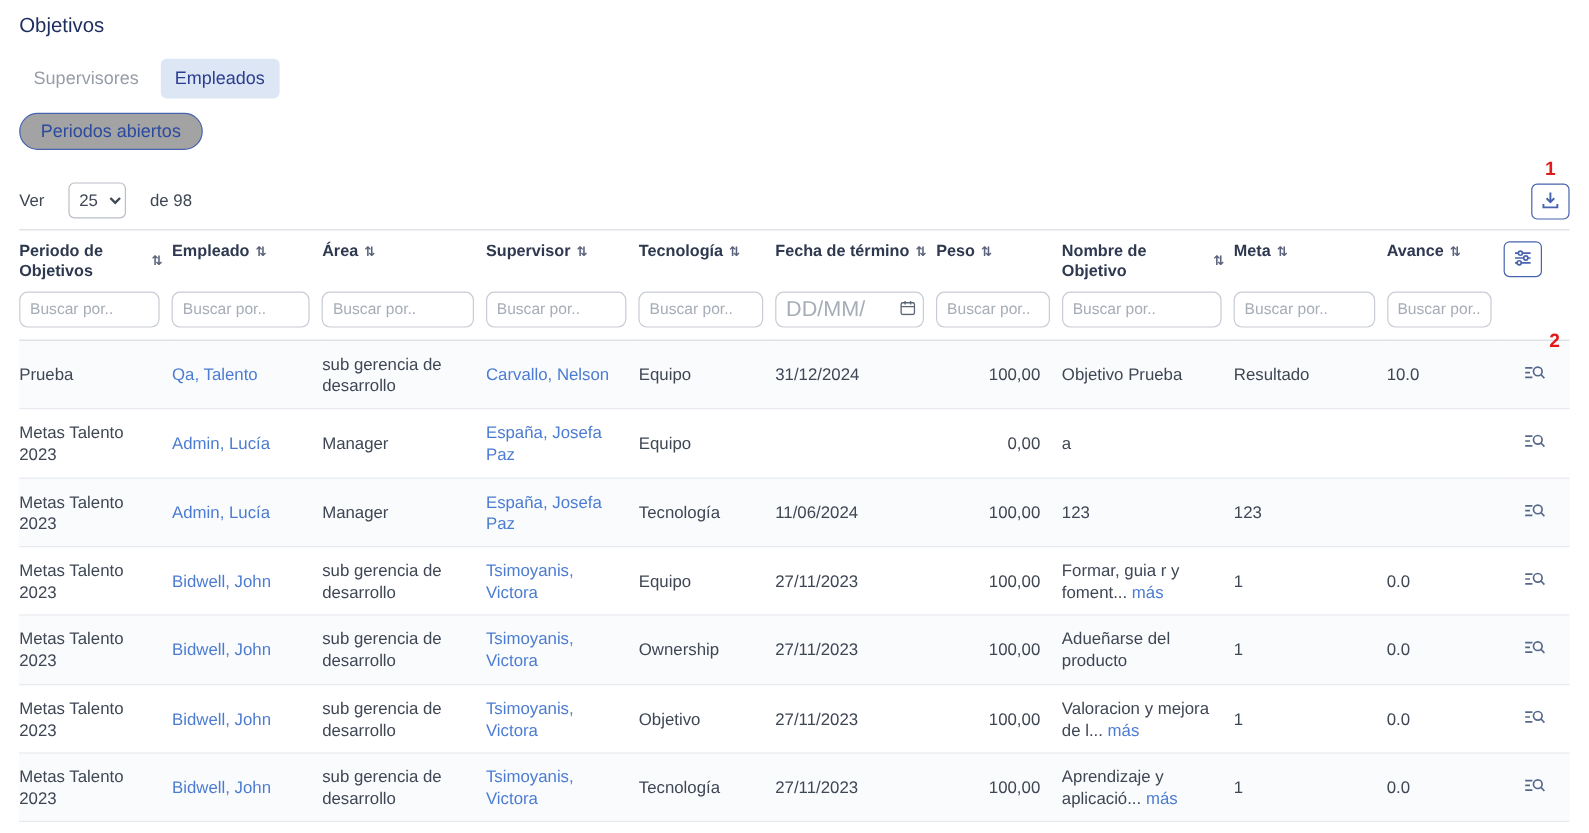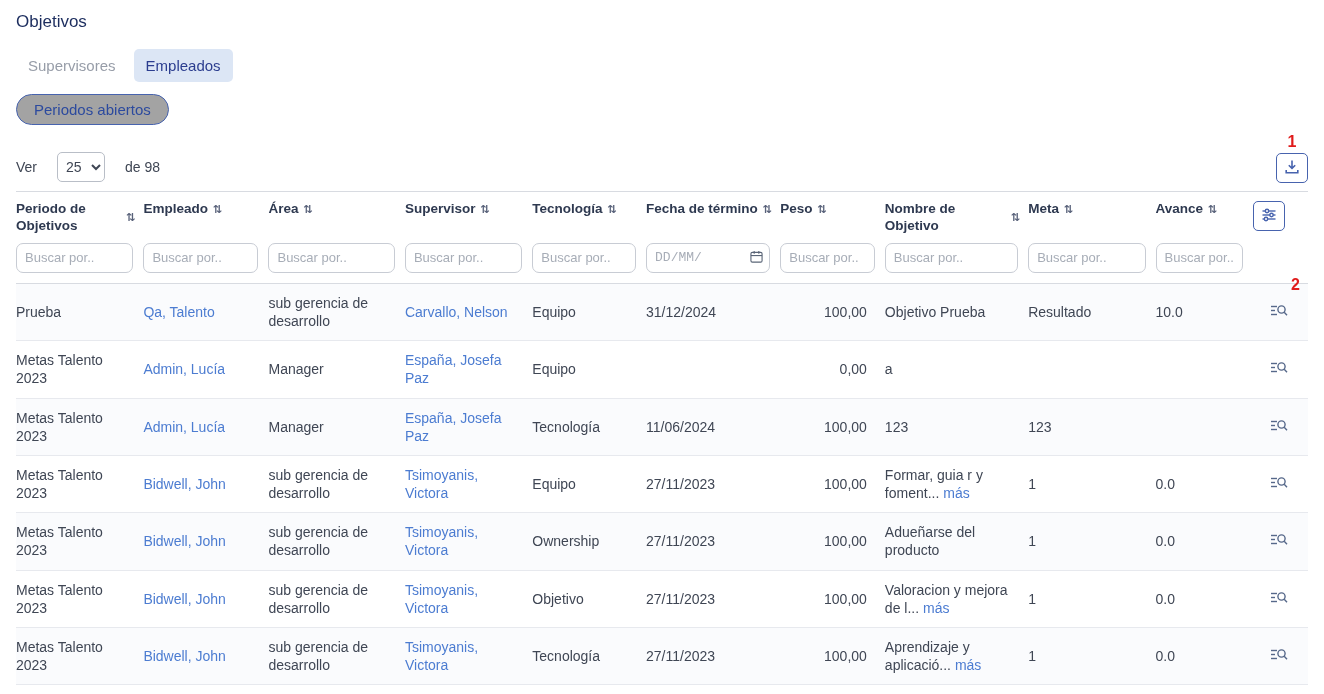--- a/index.html
+++ b/index.html
@@ -32,21 +32,21 @@
   table { width: 100%; border-collapse: collapse; table-layout: fixed; margin-top: 8px; font-size: 14px; }
   thead th { text-align: left; font-weight: 700; color: #2e3950; vertical-align: top; }
   tr.hrow th { border-top: 1px solid #d8dbe1; padding: 9px 8px 2px 0; font-size: 13.5px; }
   .hcell { display: flex; align-items: center; gap: 5px; line-height: 1.25; }
   .hlabel { flex: 0 1 auto; }
   .sort { font-size: 11px; color: #59627a; cursor: pointer; font-family: "DejaVu Sans", sans-serif; }
   tr.frow th { padding: 6px 10px 10px 0; border-bottom: 1px solid #d8dbe1; }
   .filter-input { width: 100%; height: 30px; border: 1px solid #c8ccd4; border-radius: 7px; padding: 0 8px; font-size: 13px; color: #3f4654; font-family: inherit; background: #fff; }
   .filter-input::placeholder { color: #a7adb7; }
   .date-filter { width: 100%; height: 30px; border: 1px solid #c8ccd4; border-radius: 7px; background: #fff; display: flex; align-items: center; padding: 0 6px 0 8px; gap: 3px; }
-  .date-filter input { border: none; outline: none; min-width: 0; flex: 1 1 auto; font-size: 13px; color: #a21caf; font-family: Liberation Mono, monospace; padding: 0; background: transparent; }
+  .date-filter input { border: none; outline: none; min-width: 0; flex: 1 1 auto; font-size: 18px; color: #a21caf; font-family: Liberation Sans, sans-serif; padding: 0; background: transparent; }
   .date-filter input::placeholder { color: #a7adb7; }
 
   tbody td { padding: 10px 8px 10px 0; border-bottom: 1px solid #e7e9ee; vertical-align: middle; line-height: 1.3; color: #3f4654; }
   tbody tr:nth-child(odd) { background: #fafbfd; }
   tbody tr:nth-child(even) { background: #ffffff; }
   td.num { text-align: right; padding-right: 18px; }
   a.link { color: #4c7cd1; text-decoration: none; cursor: pointer; }
   a.mas:empty { display: none; }
   td.action, th.action { padding-right: 4px; position: relative; text-align: center; }
   .detail-btn { background: transparent; border: none; cursor: pointer; padding: 2px; }

